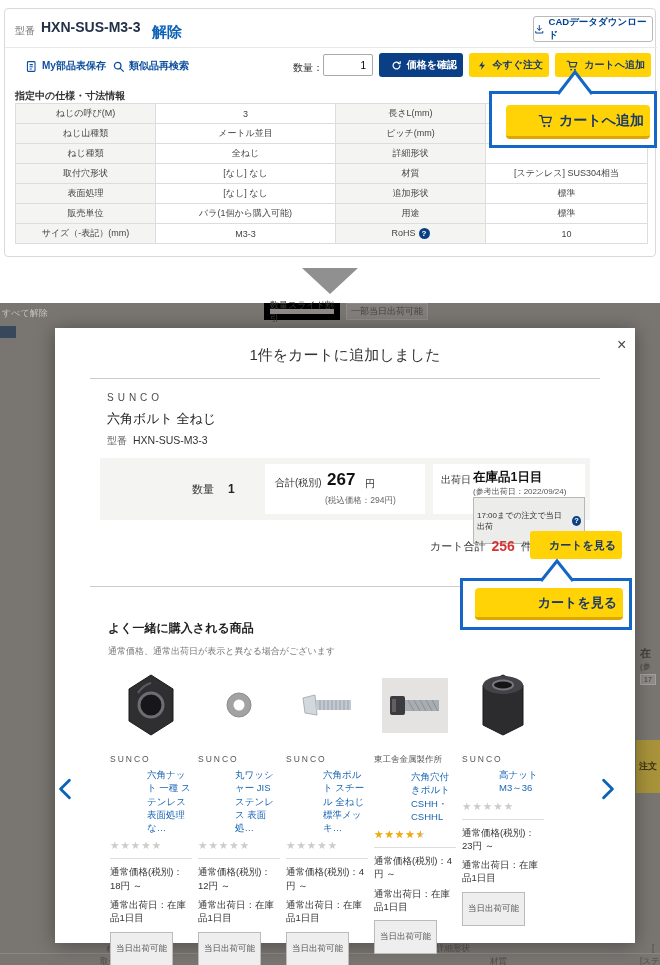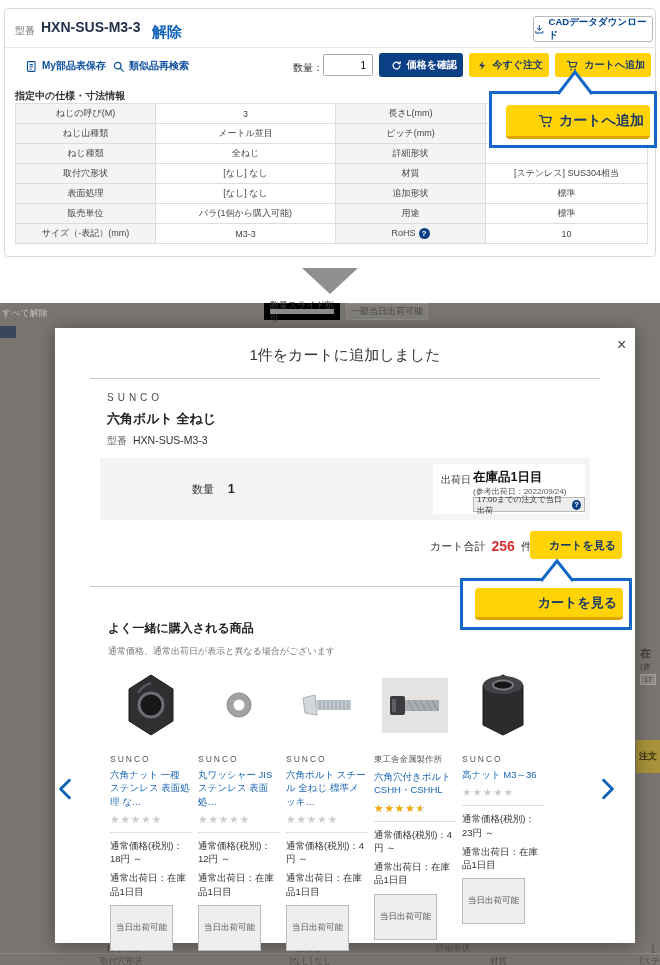--- a/index.html
+++ b/index.html
@@ -54,56 +54,56 @@
   .dim-frag{color:#423f3d;}
   .dim-line{left:0;top:650px;width:660px;border-top:1px solid #8a8784;}
   .dim-cell{font-size:8.5px;color:#4e4c49;}
 
   
   .modal{left:55px;top:328px;width:580px;height:615px;background:#fff;box-shadow:0 2px 18px rgba(0,0,0,.35);z-index:3;}
   .modal-close{left:556px;top:6px;font-size:16px;color:#444;cursor:pointer;padding:2px 6px;}
   .modal-title{left:0;top:18px;width:580px;text-align:center;font-size:15px;color:#333;}
   .m-divider1{left:35px;top:50px;width:510px;border-top:1px solid #ccc;}
   .m-brand{left:52px;top:64px;font-size:10px;letter-spacing:4px;color:#4a4a4a;}
-  .m-name{left:52px;top:82px;font-size:13px;font-weight:bold;color:#222;}
+  .m-name{left:52px;top:82px;font-size:13px;font-weight:normal;color:#222;}
   .m-model{left:52px;top:106px;font-size:10.5px;color:#333;}
   .m-model .lbl{color:#666;font-size:10px;margin-right:6px;}
   .m-graybox{left:45px;top:130px;width:490px;height:62px;background:#f4f4f2;}
   .m-qty{left:92px;top:24px;font-size:11px;color:#333;}
   .m-qty b{font-size:12px;margin-left:14px;color:#222;}
   .m-white1{left:165px;top:6px;width:160px;height:50px;background:#fff;}
   .m-white2{left:333px;top:6px;width:152px;height:50px;background:#fff;}
   .w1-label{left:10px;top:12px;font-size:10px;color:#333;}
   .w1-value{left:62px;top:6px;font-size:17px;font-weight:bold;color:#111;}
   .w1-unit{left:100px;top:13px;font-size:10px;color:#333;}
   .w1-note{left:60px;top:31px;font-size:8.5px;color:#666;}
   .w2-label{left:8px;top:9px;font-size:10px;color:#333;}
   .w2-value{left:40px;top:5px;font-size:12.5px;font-weight:bold;color:#111;}
   .w2-ref{left:40px;top:22px;font-size:8px;color:#555;}
-  .w2-badge{left:40px;top:33px;height:13px;display:flex;align-items:center;gap:3px;background:#ececea;border:1px solid #b8b8b6;font-size:8px;color:#333;padding:0 3px;}
+  .w2-badge{left:40px;top:33px;height:13px;display:flex;align-items:center;gap:3px;background:#ececea;border:1px solid #b8b8b6;font-size:8px;color:#333;padding:16px 3px;}
   .w2-badge .qmark{width:10px;height:10px;line-height:10px;font-size:7.5px;margin-left:0;}
   .m-carttotal{left:375px;top:210px;font-size:11px;color:#333;display:flex;align-items:center;gap:6px;}
   .m-carttotal .num{color:#d63333;font-weight:bold;font-size:14px;}
   .m-viewcart{left:475px;top:203px;width:92px;height:28px;font-size:11px;border-radius:3px;}
   .m-divider2{left:35px;top:258px;width:510px;border-top:1px solid #ccc;}
   .m-rec-title{left:53px;top:292px;font-size:12px;font-weight:bold;color:#222;}
   .m-rec-note{left:53px;top:317px;font-size:9px;color:#777;}
 
   
   .carousel{left:55px;top:336px;width:470px;display:flex;gap:6px;}
   .card{width:82px;flex:0 0 82px;}
   .card-img{height:82px;display:flex;align-items:center;justify-content:center;cursor:pointer;}
   .card-maker{margin-top:8px;font-size:8.5px;letter-spacing:2px;color:#555;white-space:nowrap;overflow:hidden;}
   .card-maker.nospace{letter-spacing:0;}
-  .card-title{margin-top:4px;font-size:9.5px;line-height:1.4;color:#1a66b3;cursor:pointer;}
+  .card-title{margin-top:4px;font-size:9.5px;line-height:1.4;color:#1a66b3;cursor:pointer;margin-left:37px;}
   .stars{position:relative;display:inline-block;margin-top:5px;font-size:10.5px;letter-spacing:1px;color:#ccc;white-space:nowrap;}
   .stars .fill{position:absolute;left:0;top:0;overflow:hidden;color:#f6ab00;white-space:nowrap;}
   .card-divider{margin-top:5px;border-top:1px solid #ddd;}
   .card-price,.card-ship{margin-top:6px;font-size:9.5px;color:#333;line-height:1.4;}
-  .card-badge{display:inline-block;margin-top:7px;border:1px solid #bbb;background:#eee;color:#555;font-size:8.5px;padding:16px 5px;}
+  .card-badge{display:inline-block;margin-top:7px;border:1px solid #bbb;background:#eee;color:#555;font-size:8.5px;padding:10px 5px;}
   .chev{color:#0b62b7;cursor:pointer;width:14px;height:22px;}
   .chev-l{left:3px;top:450px;}
   .chev-r{left:546px;top:450px;}
 </style>
 </head>
 <body>
 
 <div class="canvas">
 
   <div class="abs panel">
@@ -231,21 +231,21 @@
 
   <div class="abs overlay">
     <span class="abs dim-clear">すべて解除</span>
     <span class="abs dim-badge dim-badge1">数量スライド割引</span>
     <span class="abs dim-badge dim-badge2">一部当日出荷可能</span>
     <span class="abs dim-navy"></span>
 
     <span class="abs dim-frag" style="left:640px;top:343px;font-size:11px;font-weight:bold;">在</span>
     <span class="abs dim-frag" style="left:640px;top:358px;font-size:8px;">(参</span>
     <span class="abs dim-frag" style="left:640px;top:371px;font-size:7px;background:#8e8b88;border:1px solid #a3a09d;padding:1px 3px;">17</span>
-    <span class="abs dim-frag" style="left:636px;top:437px;font-size:9px;font-weight:bold;background:#a8923a;color:#3f3413;padding:10px 3px;">注文</span>
+    <span class="abs dim-frag" style="left:636px;top:437px;font-size:9px;font-weight:bold;background:#a8923a;color:#3f3413;padding:20px 3px;">注文</span>
 
     <div class="abs dim-line"></div>
     <span class="abs dim-cell" style="left:106px;top:640px;">ねじ種類</span>
     <span class="abs dim-cell" style="left:296px;top:640px;">全ねじ</span>
     <span class="abs dim-cell" style="left:436px;top:640px;">詳細形状</span>
     <span class="abs dim-cell" style="left:652px;top:640px;">[</span>
     <span class="abs dim-cell" style="left:100px;top:653px;">取付穴形状</span>
     <span class="abs dim-cell" style="left:290px;top:653px;">[なし] なし</span>
     <span class="abs dim-cell" style="left:490px;top:653px;">材質</span>
     <span class="abs dim-cell" style="left:640px;top:653px;">[ステン</span>
@@ -259,20 +259,26 @@
     <span class="abs m-brand">SUNCO</span>
     <span class="abs m-name">六角ボルト 全ねじ</span>
     <span class="abs m-model">
       <span class="lbl">型番</span><span>HXN-SUS-M3-3</span>
     </span>
 
     <div class="abs m-graybox">
       <span class="abs m-qty">
         <span>数量</span><b>1</b>
       </span>
+      <div class="abs m-white1">
+        <span class="abs w1-label">合計(税別)</span>
+        <span class="abs w1-value">267</span>
+        <span class="abs w1-unit">円</span>
+        <span class="abs w1-note">(税込価格：294円)</span>
+      </div>
       <div class="abs m-white2">
         <span class="abs w2-label">出荷日</span>
         <span class="abs w2-value">在庫品1日目</span>
         <span class="abs w2-ref">(参考出荷日：2022/09/24)</span>
         <span class="abs w2-badge">
           <span>17:00までの注文で当日出荷</span>
           <span class="qmark">?</span>
         </span>
       </div>
     </div>

